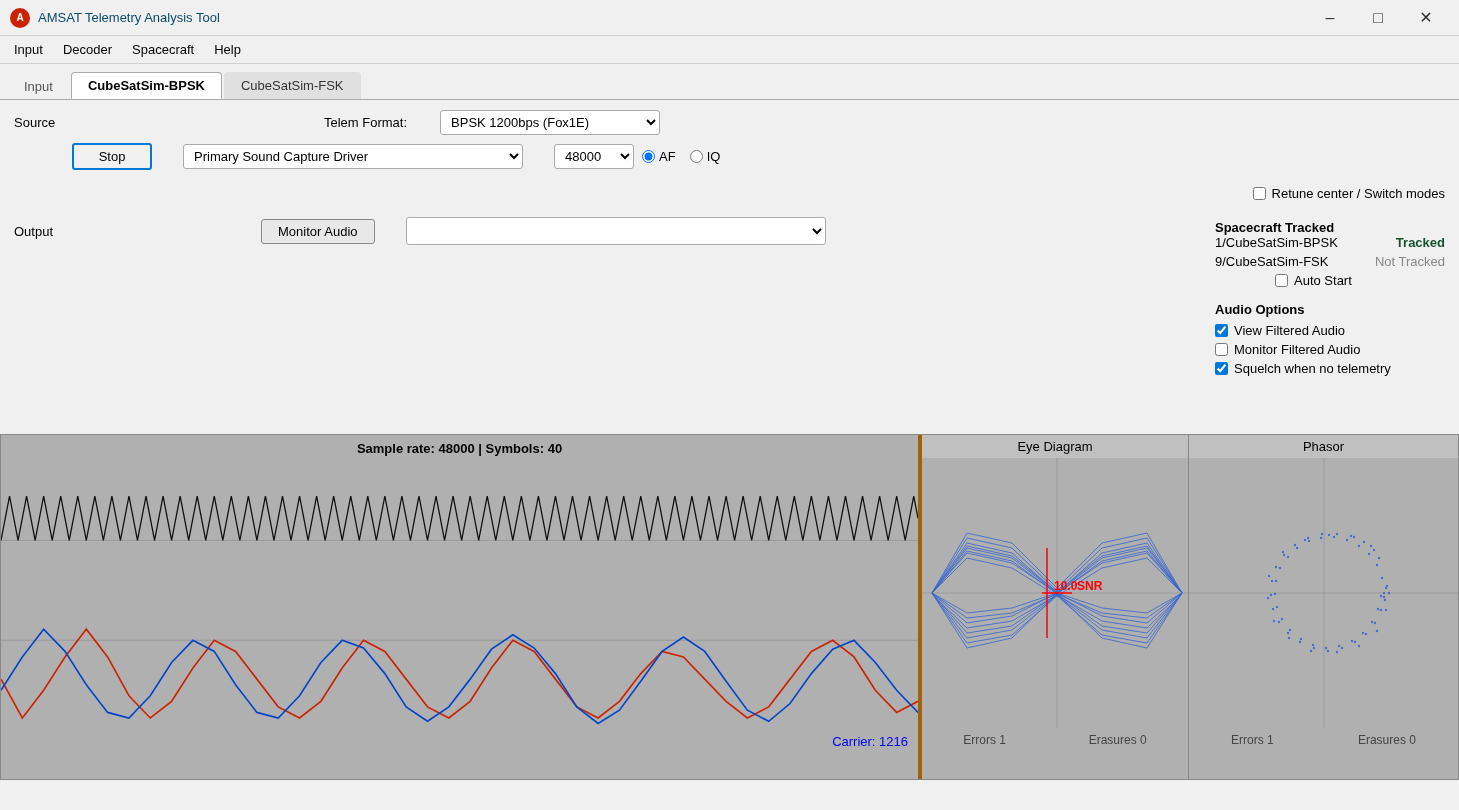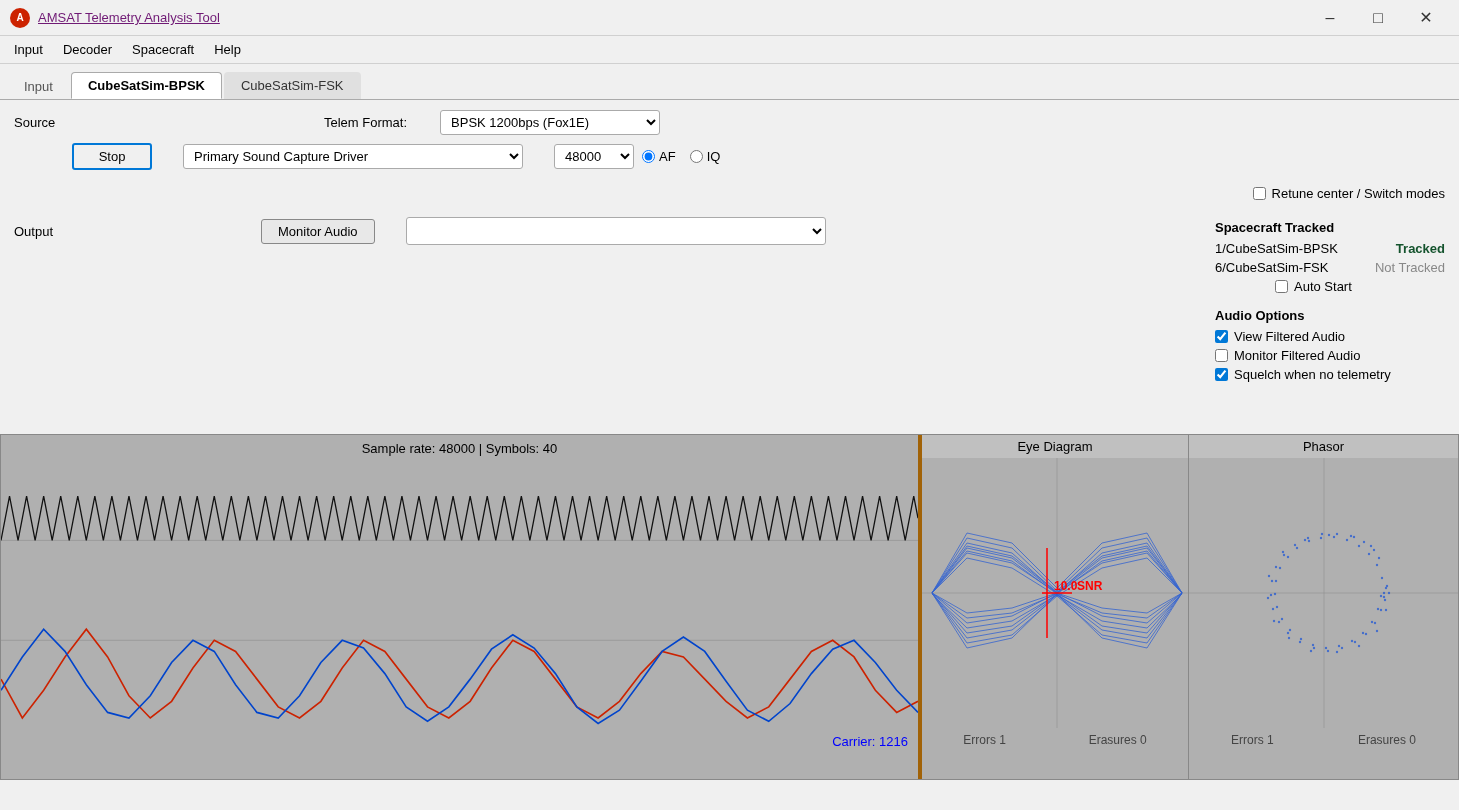--- a/index.html
+++ b/index.html
@@ -10,21 +10,21 @@
       background: #f0f0f0;
       display: flex;
       align-items: center;
       justify-content: space-between;
       padding: 6px 10px;
       height: 36px;
       border-bottom: 1px solid #d0d0d0;
     }
     .title-bar-left { display: flex; align-items: center; gap: 8px; }
     .title-bar-icon { width: 20px; height: 20px; background: #cc2200; border-radius: 50%; display: flex; align-items: center; justify-content: center; color: white; font-size: 10px; font-weight: bold; }
-    .title-bar-title { font-size: 13px; color: #701a75; text-decoration: underline; }
+    .title-bar-title { font-size: 13px; color: #0c4a6e; }
     .title-bar-controls { display: flex; gap: 2px; }
     .title-bar-btn { width: 46px; height: 32px; border: none; background: transparent; cursor: pointer; font-size: 16px; display: flex; align-items: center; justify-content: center; color: #333; }
 
     
     .menu-bar {
       background: #f0f0f0;
       display: flex;
       align-items: center;
       padding: 2px 4px;
       height: 28px;
@@ -115,21 +115,21 @@
       gap: 8px;
     }
 
     
     .right-panel {
       position: absolute;
       right: 14px;
       top: 120px;
       width: 230px;
     }
-    .spacecraft-tracked-title { font-size: 13px; font-weight: bold; margin-bottom: 6px; }
+    .spacecraft-tracked-title { font-size: 13px; font-weight: bold; }
     .tracked-row { display: flex; align-items: center; justify-content: space-between; margin-bottom: 4px; font-size: 13px; }
     .tracked-status { color: #14532d; font-weight: bold; }
     .not-tracked-status { color: #888; }
     .auto-start-row { display: flex; align-items: center; gap: 6px; margin-top: 4px; font-size: 13px; margin-left: 60px; }
     .audio-options-title { font-size: 13px; font-weight: bold; margin-top: 14px; margin-bottom: 6px; }
     .audio-option { display: flex; align-items: center; gap: 6px; margin-bottom: 4px; font-size: 13px; }
     .checkbox-blue { accent-color: #0078d7; }
 
     
     .viz-container {
@@ -166,20 +166,21 @@
       padding: 4px;
       background: #c0c0c0;
     }
     .sample-rate-label {
       position: absolute;
       top: 6px;
       left: 0; right: 0;
       text-align: center;
       font-size: 13px;
       color: #000;
+      font-weight: bold;
     }
     .carrier-label {
       position: absolute;
       bottom: 30px;
       right: 10px;
       font-size: 13px;
       color: #0000ff;
     }
 
     
@@ -312,21 +313,21 @@
       </div>
     </div>
 
     <div class="right-panel">
       <div class="spacecraft-tracked-title">Spacecraft Tracked</div>
       <div class="tracked-row">
         <span>1/CubeSatSim-BPSK</span>
         <span class="tracked-status">Tracked</span>
       </div>
       <div class="tracked-row">
-        <span>6/CubeSatSim-FSK</span>
+        <span>9/CubeSatSim-FSK</span>
         <span class="not-tracked-status">Not Tracked</span>
       </div>
       <div class="auto-start-row">
         <input type="checkbox" style="">
         <span>Auto Start</span>
       </div>
 
       <div class="audio-options-title">Audio Options</div>
       <div class="audio-option">
         <input type="checkbox" class="checkbox-blue" checked="" style="">

